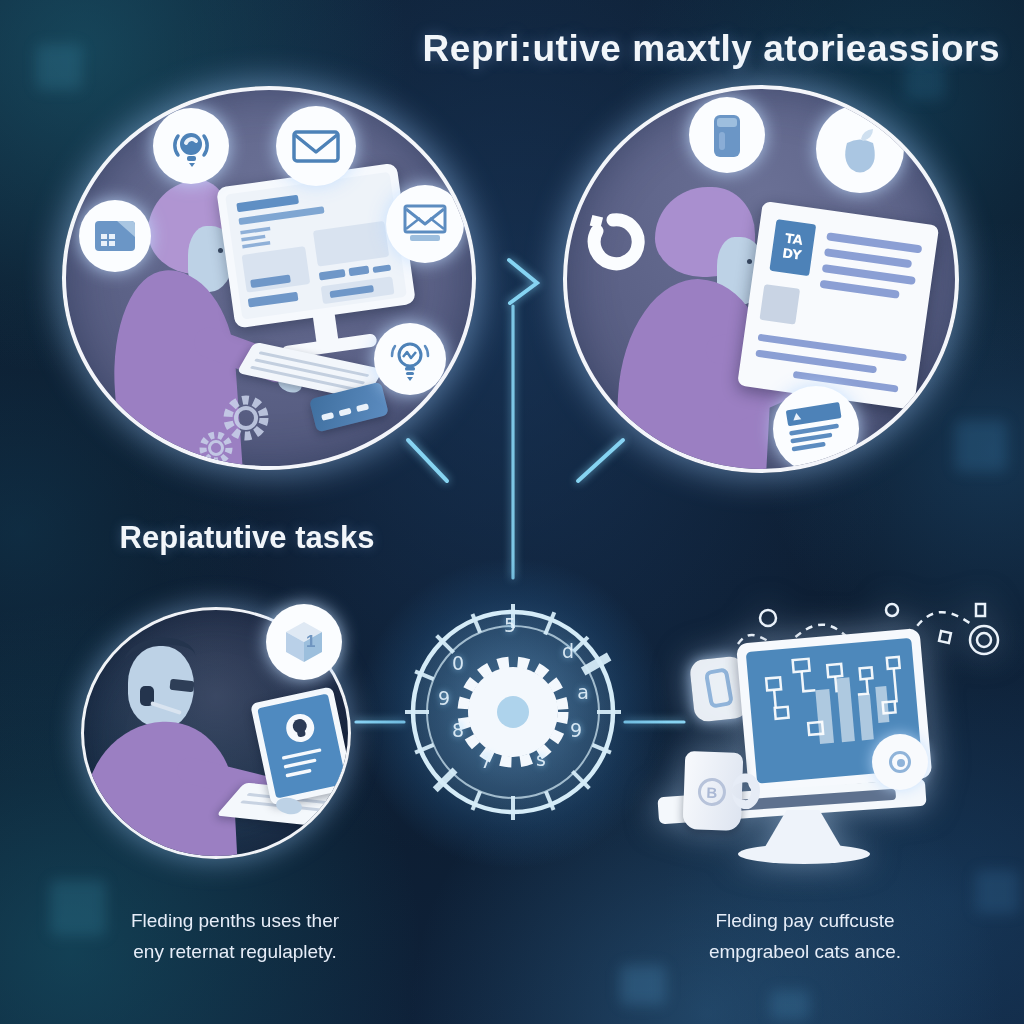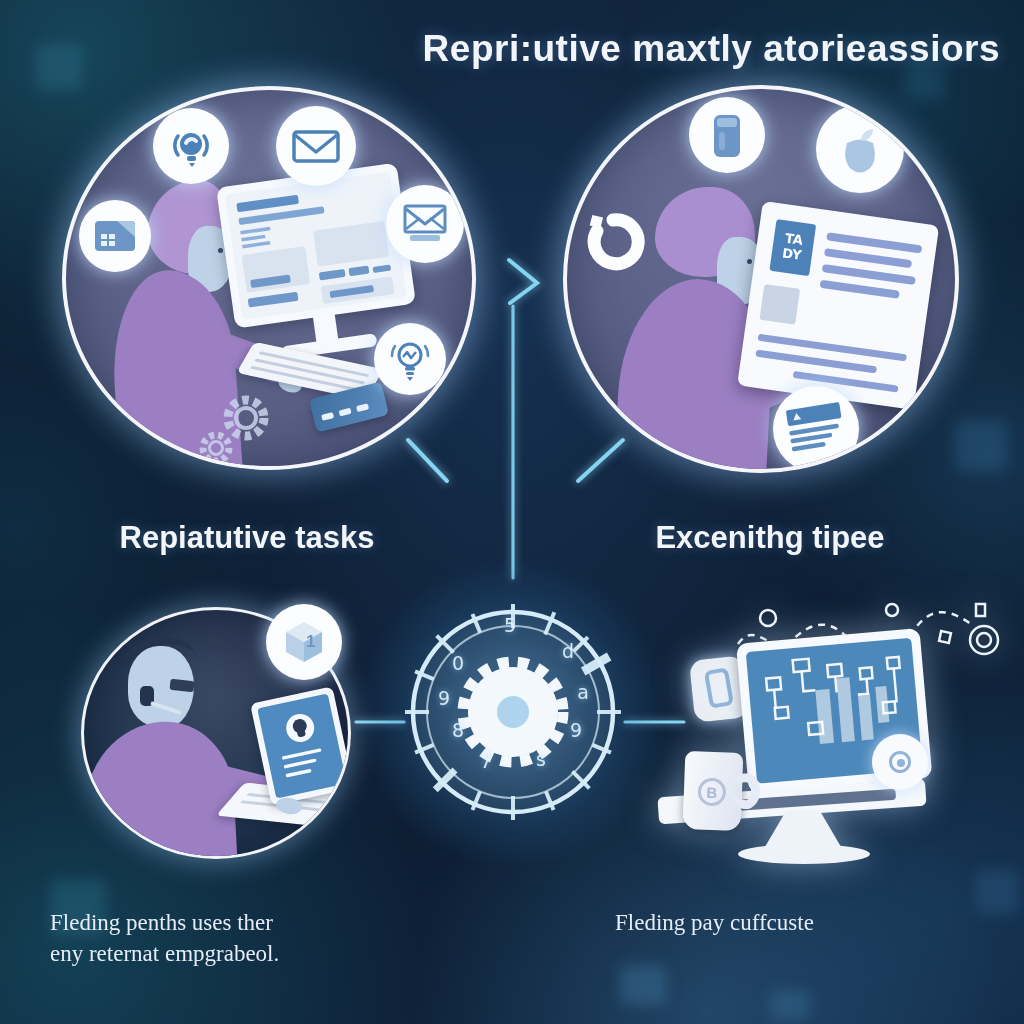--- a/index.html
+++ b/index.html
@@ -19,22 +19,22 @@
   }
   .abs { position:absolute; }
   .bokeh { position:absolute; border-radius:6px; filter:blur(7px); }
 
   
   .title { left:0; top:28px; width:1000px; text-align:right; font-size:37px;
     font-weight:bold; letter-spacing:.5px; text-shadow:0 0 14px rgba(140,190,255,.35); }
   .sec-label { top:504px; font-size:31px; font-weight:bold; text-align:center;
     text-shadow:0 0 12px rgba(140,190,255,.3);margin-top:16px; }
   .cap-head { top:874px; font-size:29px; font-weight:bold; text-align:center; }
-  .cap-line { font-family:Liberation Serif, serif; font-size:23px; color:#e6edf8;
-    }
+  .cap-line { font-family:Liberation Sans, sans-serif; font-size:19px; color:#e6edf8;
+    text-align:center; }
 
   
   .connectors { left:0; top:0; filter:drop-shadow(0 0 4px rgba(130,210,245,.8)); }
 
   
   .big-circle { border-radius:50%; border:4px solid rgba(250,252,255,.96); overflow:hidden;
     background:radial-gradient(circle at 50% 28%, #6a7095 0%, #5b6186 55%, #4e5477 100%);
     box-shadow:0 0 32px 6px rgba(160,205,255,.45), inset 0 0 46px rgba(25,40,70,.45); }
   .sat { position:absolute; background:#fbfdff; border-radius:50%;
     box-shadow:0 0 18px rgba(190,220,255,.85); display:flex; align-items:center; justify-content:center; }
@@ -293,21 +293,20 @@
         <rect x="3" y="3" width="54" height="16" rx="2" fill="#4d82b8"></rect>
         <path d="M9 14 l4 -7 l4 7 z" fill="#e9f1fa"></path>
         <rect x="3" y="24" width="50" height="4.5" rx="2" fill="#5c8cc0"></rect>
         <rect x="3" y="32" width="42" height="4.5" rx="2" fill="#5c8cc0"></rect>
         <rect x="3" y="40" width="34" height="4.5" rx="2" fill="#5c8cc0"></rect>
       </svg>
     </div>
   </div>
 
   <div class="abs sec-label" style="left:62px;width:370px;">Repiatutive tasks</div>
-  <div class="abs sec-label" style="left:580px;width:380px;">Excenithg tipee</div>
 
   <div class="abs bl-circle">
     <div class="skin" style="left:44px;top:36px;width:66px;height:82px;border-radius:50% 50% 46% 54%/48% 52% 55% 45%;"></div>
     <div class="abs" style="left:40px;top:28px;width:72px;height:44px;border-radius:50%;border-top:7px solid #24344d;transform:rotate(-6deg);"></div>
     <div class="abs" style="left:56px;top:76px;width:14px;height:20px;background:#24344d;border-radius:5px;"></div>
     <div class="abs" style="left:66px;top:96px;width:32px;height:4px;background:#d9e4f0;border-radius:2px;transform:rotate(18deg);"></div>
     <div class="abs" style="left:86px;top:70px;width:24px;height:11px;background:#2e3e57;border-radius:3px;transform:rotate(6deg);"></div>
     <div class="body" style="left:0px;top:112px;width:150px;height:150px;border-radius:55% 45% 0 0/60% 50% 0 0;transform:rotate(-3deg);"></div>
     <div class="body" style="left:92px;top:158px;width:112px;height:26px;border-radius:13px;transform:rotate(14deg);"></div>
     <div class="lap-base">
@@ -430,16 +429,17 @@
       <div class="mug-logo">
           <span>B</span>
         </div>
     </div>
     <div class="badge">
         <i></i>
       </div>
   </div>
 
   <div class="abs cap-line" style="left:50px;width:370px;top:910px;">Fleding penths uses ther</div>
-  <div class="abs cap-line" style="left:50px;width:370px;top:941px;">eny reternat empgrabeol.</div>
+  <div class="abs cap-line" style="left:50px;width:370px;top:941px;">eny reternat regulaplety.</div>
   <div class="abs cap-line" style="left:615px;width:380px;top:910px;">Fleding pay cuffcuste</div>
+  <div class="abs cap-line" style="left:615px;width:380px;top:941px;">empgrabeol cats ance.</div>
 
 </div>
 
 </body></html>

